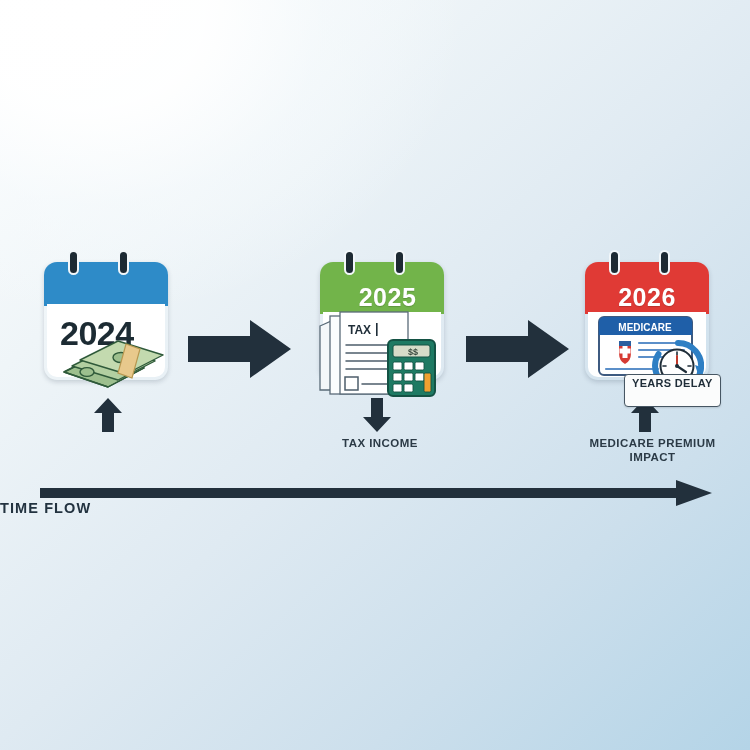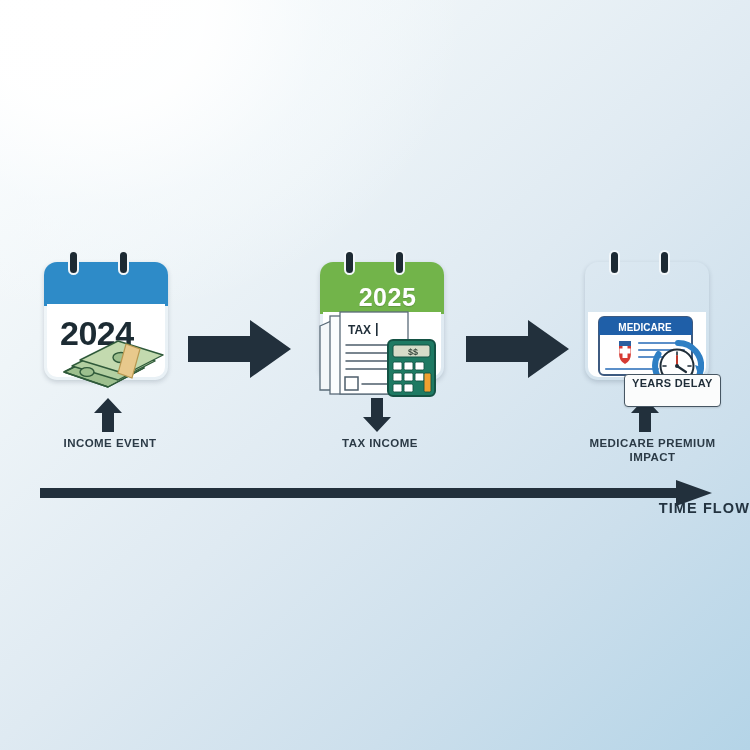--- a/index.html
+++ b/index.html
@@ -89,21 +89,21 @@
     position:absolute; text-align:center; font-size:11.5px; font-weight:bold;
     color:#2b3a46; letter-spacing:.45px; line-height:1.25; z-index:3;
   }
   #cap-income { left:30px; top:436px; width:160px; }
   #cap-tax    { left:300px; top:436px; width:160px; }
   #cap-med    { left:570px; top:436px; width:165px; }
 
   
   #timeline { position:absolute; left:40px; top:480px; width:672px; height:26px; z-index:3; }
   #time-label {
-    position:absolute; left:0; top:500px; width:750px; text-align:right;
+    position:absolute; left:0; top:500px; width:750px; text-align:left;
     font-size:14.5px; font-weight:bold; color:#233340; letter-spacing:1.1px; z-index:3;
   }
 </style>
 </head>
 <body>
 
 <div id="stage">
 
   <div class="cal stage-item" id="s2024">
     <div class="rings">
@@ -127,21 +127,20 @@
       <path d="M20 30 L58 11 L103 25 L66 44 Z" fill="#c3daaf"></path>
       <ellipse cx="61" cy="27.5" rx="8" ry="5" fill="#9dbf8e"></ellipse>
       <ellipse cx="27" cy="42" rx="7" ry="4.4" fill="#9dbf8e"></ellipse>
     </g>
     <path d="M66 14 L80 19 L72 48 L58 43 Z" fill="#e8c98c" stroke="#b79750" stroke-width="1.2"></path>
   </svg>
 
   <svg class="stage-arrow" id="arr-income" width="30" height="34" viewBox="0 0 30 34">
     <path d="M15 0 L29 15 L21 15 L21 34 L9 34 L9 15 L1 15 Z" fill="#22303c"></path>
   </svg>
-  <div class="caption" id="cap-income">INCOME EVENT</div>
 
   <svg class="connector" id="conn1" width="104" height="62" viewBox="0 0 104 62">
     <path d="M0 18 L62 18 L62 2 L103 31 L62 60 L62 44 L0 44 Z" fill="#22303c"></path>
   </svg>
 
   <div class="cal stage-item" id="s2025">
     <div class="rings">
       <div class="ring l"></div>
       <div class="ring r"></div>
     </div>
@@ -196,20 +195,23 @@
   <svg class="connector" id="conn2" width="104" height="62" viewBox="0 0 104 62">
     <path d="M0 18 L62 18 L62 2 L103 31 L62 60 L62 44 L0 44 Z" fill="#22303c"></path>
   </svg>
 
   <div class="cal stage-item" id="s2026">
     <div class="rings">
       <div class="ring l"></div>
       <div class="ring r"></div>
     </div>
     <div class="cal-body">
+      <div class="cal-head">
+        <span>2026</span>
+      </div>
       <div class="cal-sheet"></div>
     </div>
   </div>
 
   <svg class="medicard" viewBox="0 0 95 60">
     <rect x="1" y="1" width="93" height="58" rx="5" fill="#ffffff" stroke="#3d5a80" stroke-width="2"></rect>
     <path d="M1 6 a5 5 0 0 1 5-5 h83 a5 5 0 0 1 5 5 v13 h-93 Z" fill="#1f5fa8"></path>
     <text x="47" y="15" font-family="Liberation Sans, sans-serif" font-size="10" font-weight="bold" fill="#ffffff" text-anchor="middle">MEDICARE</text>
     <g>
       <path d="M21 25 L33 25 L33 37 Q33 45 27 48 Q21 45 21 37 Z" fill="#d63b34"></path>

